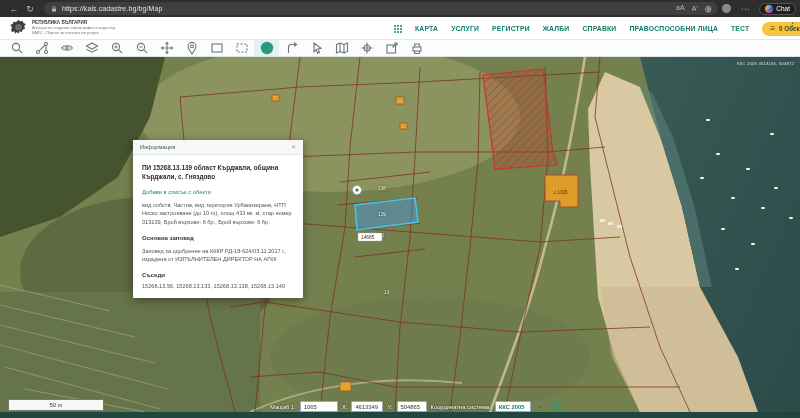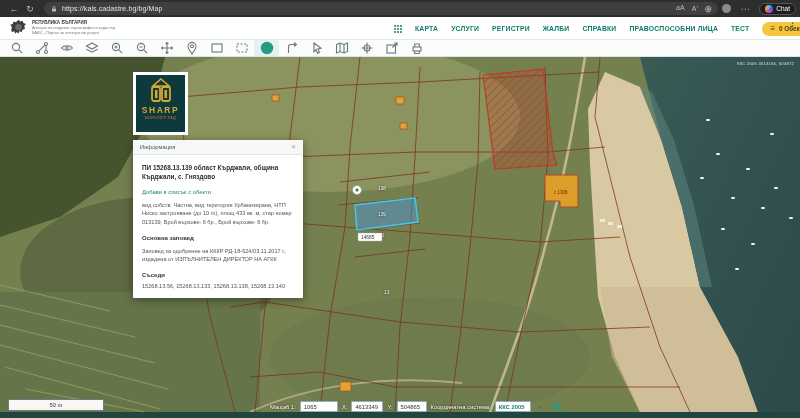--- a/index.html
+++ b/index.html
@@ -337,31 +337,20 @@
         <text x="384" y="237">13</text>
       </g>
       <g>
         <rect x="358" y="176" width="24" height="8" rx="1" fill="#fff" stroke="#aaa" stroke-width=".4"></rect>
         <text x="361" y="182" font-size="4.8" fill="#333">14685</text>
       </g>
     </svg>
 
     <div class="corner-label">ККС 2005 4613166, 504872</div>
 
-    <div class="watermark">
-      <svg class="wm-logo" width="26" height="26" viewBox="0 0 26 26">
-        <path d="M13 1l8 7h-16z" fill="none" stroke="#d9a62e" stroke-width="1.6"></path>
-        <rect x="4" y="9" width="8" height="14" rx="2" fill="none" stroke="#d9a62e" stroke-width="1.8"></rect>
-        <rect x="14" y="9" width="8" height="14" rx="2" fill="none" stroke="#d9a62e" stroke-width="1.8"></rect>
-        <rect x="7" y="12" width="2.5" height="8" fill="#d9a62e"></rect>
-        <rect x="16.5" y="12" width="2.5" height="8" fill="#d9a62e"></rect>
-      </svg>
-      <div class="wm-brand">SHARP</div>
-      <div class="wm-sub">МОНОЛИТГРАД</div>
-    </div>
 
     <div class="panel">
       <div class="panel-head">
         <span class="panel-title">Информация</span>
         <span class="panel-close">×</span>
       </div>
       <div class="panel-body">
         <div class="p-heading">ПИ 15268.13.139 област Кърджали, община Кърджали, с. Гняздово</div>
         <div class="p-link">Добави в списък с обекти</div>
         <div class="p-text">вид собств. Частна, вид територия Урбанизирана, НТП Ниско застрояване (до 10 m), площ 433 кв. м, стар номер 013139, Брой върхове: 6 бр., Брой върхове: 6 бр.</div>

